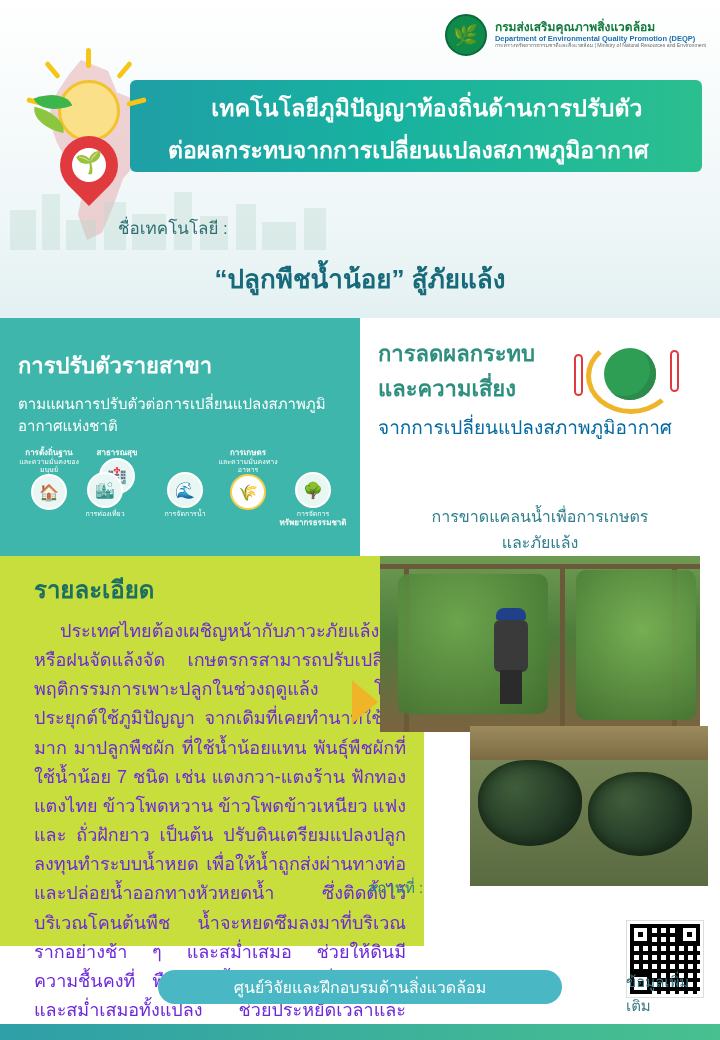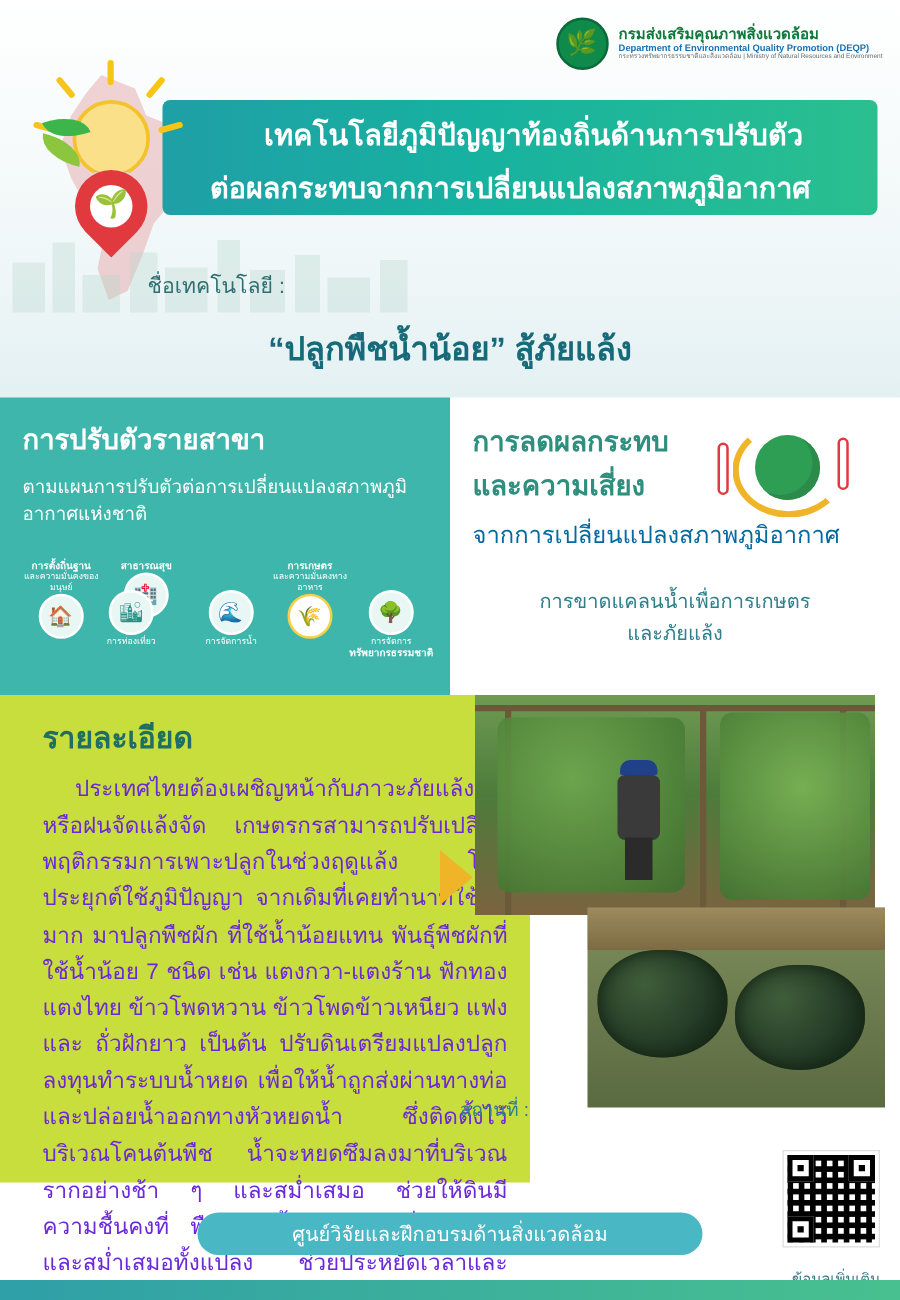--- a/index.html
+++ b/index.html
@@ -100,21 +100,21 @@
     font-size: 17px; color: #2f6f73;
   }
   .tech-name {
     position: absolute; left: 0; top: 258px; width: 720px;
     text-align: center; font-size: 26px; font-weight: bold; color: #176a7a;
   }
 
   
   .panel-left {
     position: absolute; left: 0; top: 318px; width: 360px; height: 238px;
-    background: #3fb6ac; color: #ffffff; padding: 16px 16px 0 18px;
+    background: #3fb6ac; color: #ffffff; padding: 30px 16px 0 18px;
   }
   .panel-left h2 { font-size: 22px; font-weight: bold; }
   .panel-left p { font-size: 15px; margin-top: 10px; line-height: 1.45; }
 
   .icon-row { position: absolute; left: 16px; top: 128px; width: 330px; height: 100px; }
   .icon-grp { position: absolute; text-align: center; }
   .ico {
     width: 36px; height: 36px; border-radius: 50%;
     background: #e9f7f4; border: 2px solid #ffffff;
     display: flex; align-items: center; justify-content: center;
@@ -125,21 +125,21 @@
   .cap b { font-size: 8px; }
 
   .panel-right {
     position: absolute; left: 360px; top: 318px; width: 360px; height: 238px;
     background: #ffffff; padding: 18px 18px 0 18px;
   }
   .panel-right h2 { font-size: 22px; font-weight: bold; color: #2f8f7e; }
   .panel-right h2 .l2 { display: block; }
   .panel-right .sub { font-size: 19px; color: #0369a1; margin-top: 6px; }
   .panel-right .mid {
-    text-align: center; margin-top: 27px; font-size: 16px; color: #2f7f8c; line-height: 1.6;
+    text-align: center; margin-top: 62px; font-size: 16px; color: #2f7f8c; line-height: 1.6;
   }
   .globe-art { position: absolute; right: 30px; top: 16px; width: 120px; height: 96px; }
   .globe {
     position: absolute; left: 34px; top: 14px; width: 52px; height: 52px;
     border-radius: 50%; background: #2f9e55;
     box-shadow: inset -6px -4px 0 #2a8b4b;
   }
   .thermo {
     position: absolute; width: 9px; height: 42px; border-radius: 6px;
     background: #ffffff; border: 2px solid #e03a3f;
@@ -213,22 +213,22 @@
     background-color: #fff;
     background-image:
       linear-gradient(90deg, #000 50%, transparent 50%),
       linear-gradient(#000 50%, transparent 50%);
     background-size: 9px 9px, 9px 9px;
     position: relative;
   }
   .qr-eye { position: absolute; width: 21px; height: 21px; border: 4px solid #000; background:#fff;}
   .qr-eye::after{content:"";position:absolute;left:4px;top:4px;width:5px;height:5px;background:#000;}
   .qr-cap {
-    position: absolute; right: 16px; bottom: 8px; width: 78px;
-    text-align: right; font-size: 12px; color: #3a7a86;
+    position: absolute; right: 16px; bottom: 22px; width: 78px;
+    text-align: left; font-size: 15px; color: #3a7a86;
   }
 
   
   .footer {
     position: absolute; left: 158px; bottom: 36px; width: 404px; height: 34px;
     background: #4ab7c4; border-radius: 18px;
     color: #fff; font-size: 16px;
     display: flex; align-items: center; justify-content: center;
   }
   .footer-bar {

